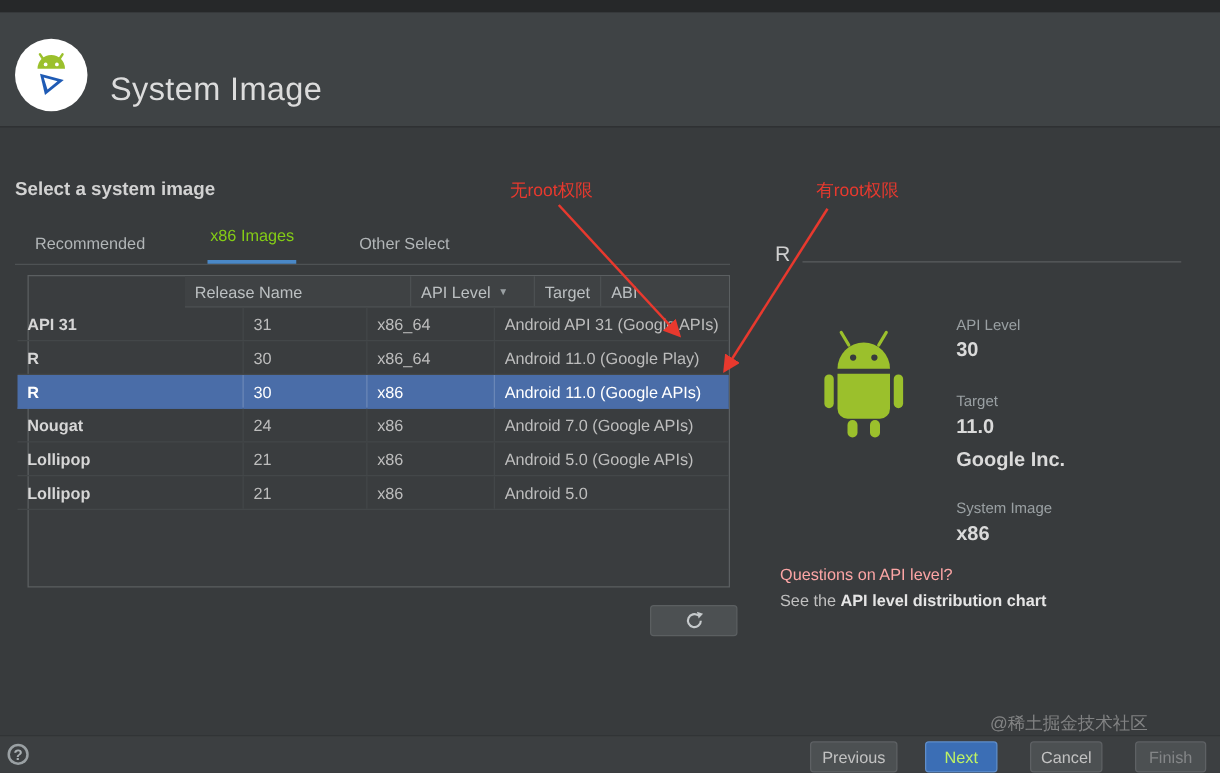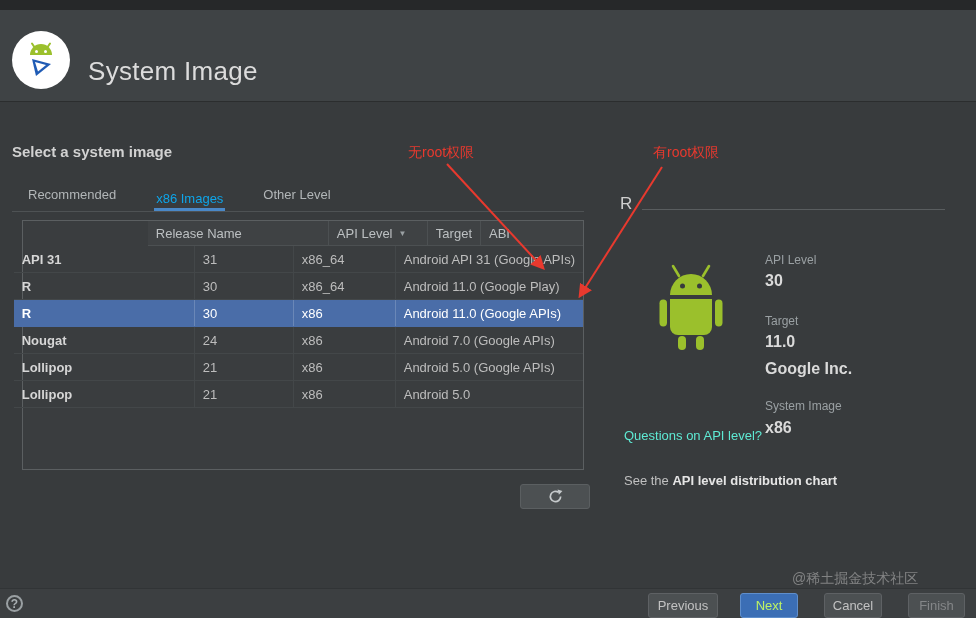--- a/index.html
+++ b/index.html
@@ -19,23 +19,23 @@
     background:#ffffff; display:flex; align-items:center; justify-content:center; }
   .page-title { position:absolute; left:88px; top:46px; font-size:26px; color:#dcdcdc; letter-spacing:0.3px; }
 
   .section-heading { position:absolute; left:12px; top:143px; font-size:15px; font-weight:bold; color:#d2d2d2; }
   .annot { position:absolute; color:#e8392e; font-size:14px; white-space:nowrap; }
   #annot-noroot { left:408px; top:144px; }
   #annot-root   { left:653px; top:144px; }
 
   
   .tabs { position:absolute; left:12px; top:180px; width:572px; height:32px;
-    border-bottom:1px solid #4e5254; display:flex; align-items:flex-end; gap:36px; padding-left:14px; }
+    border-bottom:1px solid #4e5254; display:flex; align-items:flex-end; gap:48px; padding-left:14px; }
   .tab { font-size:13px; color:#b2b6b8; padding:0 2px 9px 2px; cursor:default; }
-  .tab.selected { color:#0ea5e9; padding-bottom:2px; border-bottom:3px solid #4a88c7; }
+  .tab.selected { color:#84cc16; padding-bottom:12px; border-bottom:3px solid #4a88c7; }
 
   
   .simg-table { position:absolute; left:22px; top:220px; width:562px; height:250px;
     border:1px solid #5b5f61; background:#3a3d3f; display:flex; flex-direction:column;align-items:flex-end; }
   .thead { display:flex; height:25px; background:#3f4244; border-bottom:1px solid #4c5052; flex:0 0 auto; }
   .th { font-size:13px; color:#bcc0c2; padding:0 8px; border-right:1px solid #4c5052;
     display:flex; align-items:center; gap:6px; white-space:nowrap; overflow:hidden; }
   .th:last-child { border-right:none; }
   .sort-icon { font-size:8px; color:#9aa0a3; }
   .c-release { width:181px; flex:0 0 auto; }
@@ -61,21 +61,21 @@
   .robot { position:absolute; left:641px; top:260px; }
   .spec-label { position:absolute; font-size:12px; color:#9aa0a3; }
   .spec-value { position:absolute; font-size:15px; font-weight:bold; color:#dadada; }
   #lbl-api  { left:765px; top:253px; }
   #val-api  { left:765px; top:272px; font-size:16px; }
   #lbl-android { left:765px; top:314px; }
   #val-android { left:765px; top:333px; font-size:16px; }
   #val-vendor  { left:765px; top:360px; font-size:16px; }
   #lbl-simg { left:765px; top:399px; }
   #val-simg { left:765px; top:419px; font-size:16px; }
-  .question { position:absolute; left:624px; top:428px; font-size:13px; color:#5eead4; }
+  .question { position:absolute; left:624px; top:452px; font-size:13px; color:#fca5a5; }
   .see-line { position:absolute; left:624px; top:473px; font-size:13px; color:#c0c0c0; }
   .api-link { color:#e5e5e5; cursor:pointer;font-weight:bold; }
 
   
   .footer-strip { position:absolute; left:0; right:0; bottom:0; height:30px; background:#3c3f41; border-top:1px solid #313436; }
   .btn { position:absolute; top:593px; height:25px; border-radius:3px; background:#4c5052;
     border:1px solid #5e6164; color:#c2c2c2; font-size:13px; font-family:inherit;
     display:flex; align-items:center; justify-content:center; cursor:default; }
   #btn-prev   { left:648px; width:70px; }
   #btn-next   { left:740px; width:58px; background:#3b6eb5; border-color:#5f8ecb; color:#bef264; }
@@ -111,21 +111,21 @@
   </div>
 
   <div class="section-heading">Select a system image</div>
 
   <div class="annot" id="annot-noroot">无root权限</div>
   <div class="annot" id="annot-root">有root权限</div>
 
   <div class="tabs">
     <div class="tab">Recommended</div>
     <div class="tab selected">x86 Images</div>
-    <div class="tab">Other Level</div>
+    <div class="tab">Other Select</div>
   </div>
 
   <div class="simg-table">
     <div class="thead">
       <div class="th c-release">
         <span>Release Name</span>
       </div>
       <div class="th c-api">
         <span>API Level</span>
         <span class="sort-icon">▼</span>

